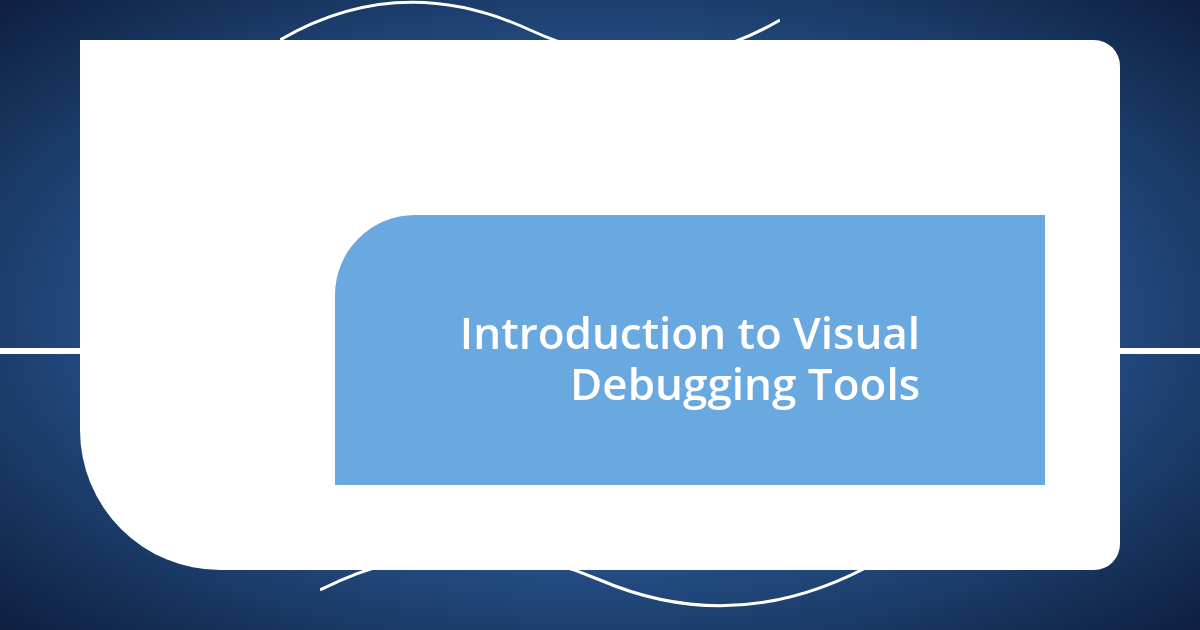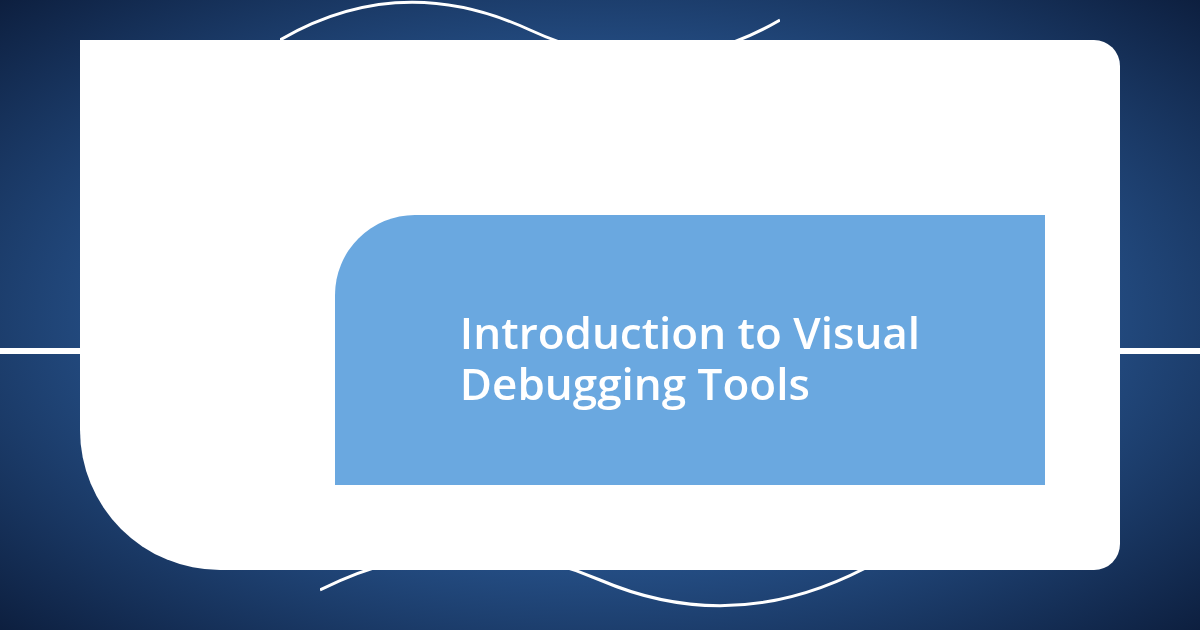--- a/index.html
+++ b/index.html
@@ -59,21 +59,21 @@
       display: flex;
       align-items: center;
       justify-content: center;
       flex-direction: column;
       padding: 0 40px;
     }
     .title {
       color: #ffffff;
       font-size: 44px;
       font-weight: 600;
-      text-align: left;
+      text-align: right;
       line-height: 1.15;
       margin-top: 16px;
     }
   </style>
 </head>
 <body>
 
 <div class="horizontal-line"></div>
 
 <svg class="curve-top" viewBox="0 0 500 120">

